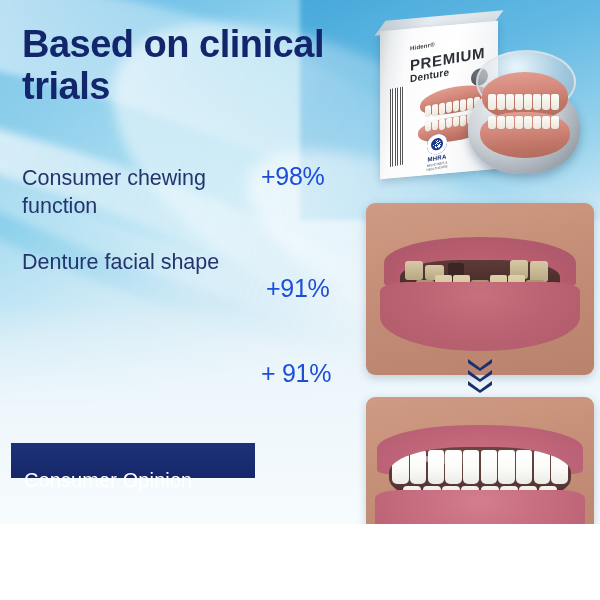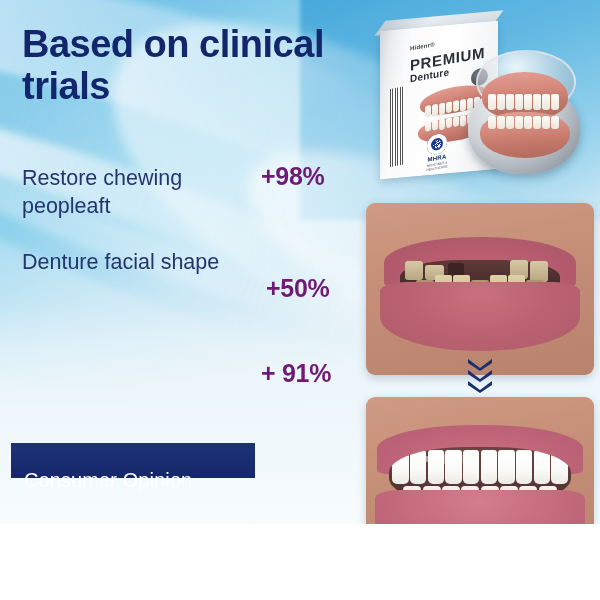--- a/index.html
+++ b/index.html
@@ -44,21 +44,21 @@
   
   .headline{position:absolute;left:22px;top:24px;width:345px;
     color:#14266b;font-size:38px;font-weight:700;line-height:1.10;
     letter-spacing:-.5px;}
 
   
   .benefits{position:absolute;left:18px;top:165px;width:340px;}
   .brow{position:relative;height:84px;}
   .btext{position:absolute;left:4px;top:0;width:215px;
     color:#24356e;font-size:21.5px;line-height:1.30;font-weight:400;}
-  .bpct{position:absolute;color:#701a75;font-weight:700;font-size:25px;
+  .bpct{position:absolute;color:#1d4ed8;font-weight:400;font-size:25px;
     letter-spacing:-.3px;white-space:nowrap;}
   .r1 .bpct{left:243px;top:-3px;}
   .r2 .bpct{left:248px;top:25px;}
   .r3 .bpct{left:243px;top:26px;text-align:center;}
 
   
   .co-bar{position:absolute;left:11px;top:443px;width:244px;height:35px;
     background:linear-gradient(180deg,#1d3278 0%,#16276a 100%);
     display:flex;align-items:center;}
   .co-bar span{color:#ffffff;font-size:20px;padding-left:13px;font-weight:400;letter-spacing:.1px;margin-top:40px;}
@@ -176,26 +176,26 @@
   <div class="swoosh sw3"></div>
   <div class="swoosh sw4"></div>
   <div class="swoosh sw5"></div>
   <div class="swoosh sw6"></div>
   <div class="bg-bottom"></div>
 
   <div class="headline">Based on clinical trials</div>
 
   <div class="benefits">
     <div class="brow r1">
-      <div class="btext">Restore chewing peopleaft</div>
+      <div class="btext">Consumer chewing function</div>
       <div class="bpct">+98%</div>
     </div>
     <div class="brow r2">
       <div class="btext">Denture facial shape</div>
-      <div class="bpct">+50%</div>
+      <div class="bpct">+91%</div>
     </div>
     <div class="brow r3">
       <div class="bpct">+ 91%</div>
     </div>
   </div>
 
   <div class="co-bar">
     <span>Consumer Opinion</span>
   </div>
 

